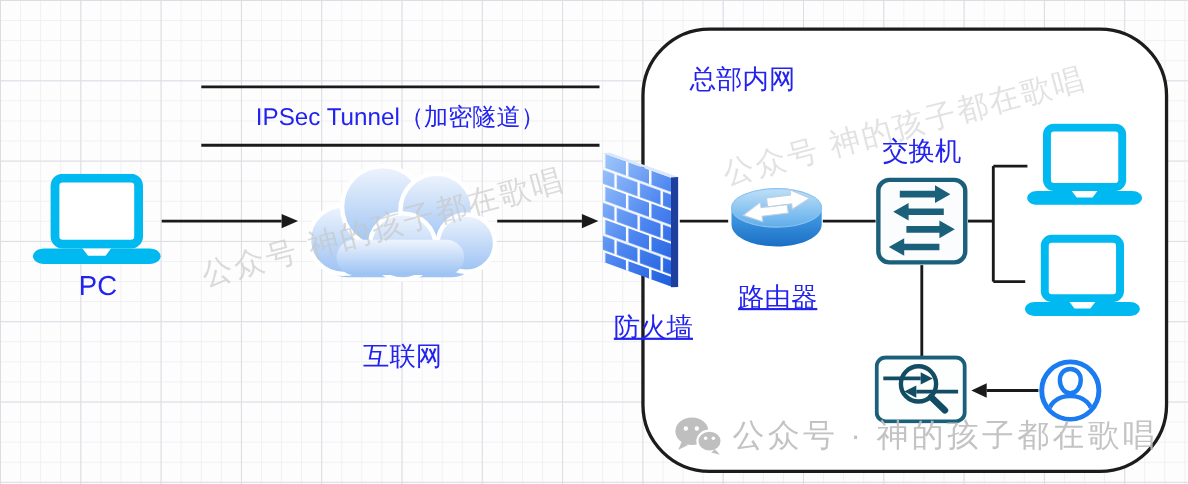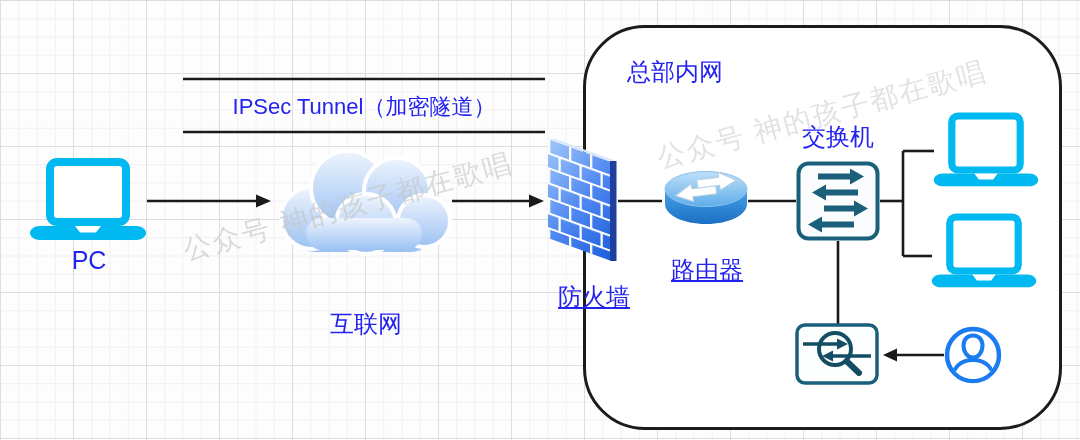--- a/index.html
+++ b/index.html
@@ -192,14 +192,31 @@
   <div class="abs lbl lbl-tunnel">IPSec Tunnel（加密隧道）</div>
   <div class="abs lbl lbl-pc">PC</div>
   <div class="abs lbl lbl-internet">互联网</div>
   <div class="abs lbl lbl-firewall">防火墙</div>
   <div class="abs lbl lbl-hq" style="z-index:7">总部内网</div>
   <div class="abs lbl lbl-router">路由器</div>
   <div class="abs lbl lbl-switch">交换机</div>
 
   <div class="abs wm wm-diag wm-d1">公众号  神的孩子都在歌唱</div>
   <div class="abs wm wm-diag wm-d2">公众号  神的孩子都在歌唱</div>
+  <div class="abs wm wm-bottom">
+    <svg width="46" height="36" viewBox="0 0 46 36">
+      <g fill="#b9b9b9">
+        <ellipse cx="17" cy="14" rx="15" ry="12.5"></ellipse>
+        <path d="M8,23 l-3.5,8 l9,-4.5 z"></path>
+        <ellipse cx="33" cy="23" rx="11" ry="9.5" stroke="#ffffff" stroke-width="2"></ellipse>
+        <path d="M38,30.5 l4.5,5 l-8,-2.2 z"></path>
+      </g>
+      <g fill="#ffffff">
+        <circle cx="11.5" cy="11.5" r="2"></circle>
+        <circle cx="21.5" cy="11.5" r="2"></circle>
+        <circle cx="29.5" cy="20.5" r="1.6"></circle>
+        <circle cx="36.5" cy="20.5" r="1.6"></circle>
+      </g>
+    </svg>
+    <span>公众号 · 神的孩子都在歌唱</span>
+  </div>
 
 </div>
 
 </body></html>

